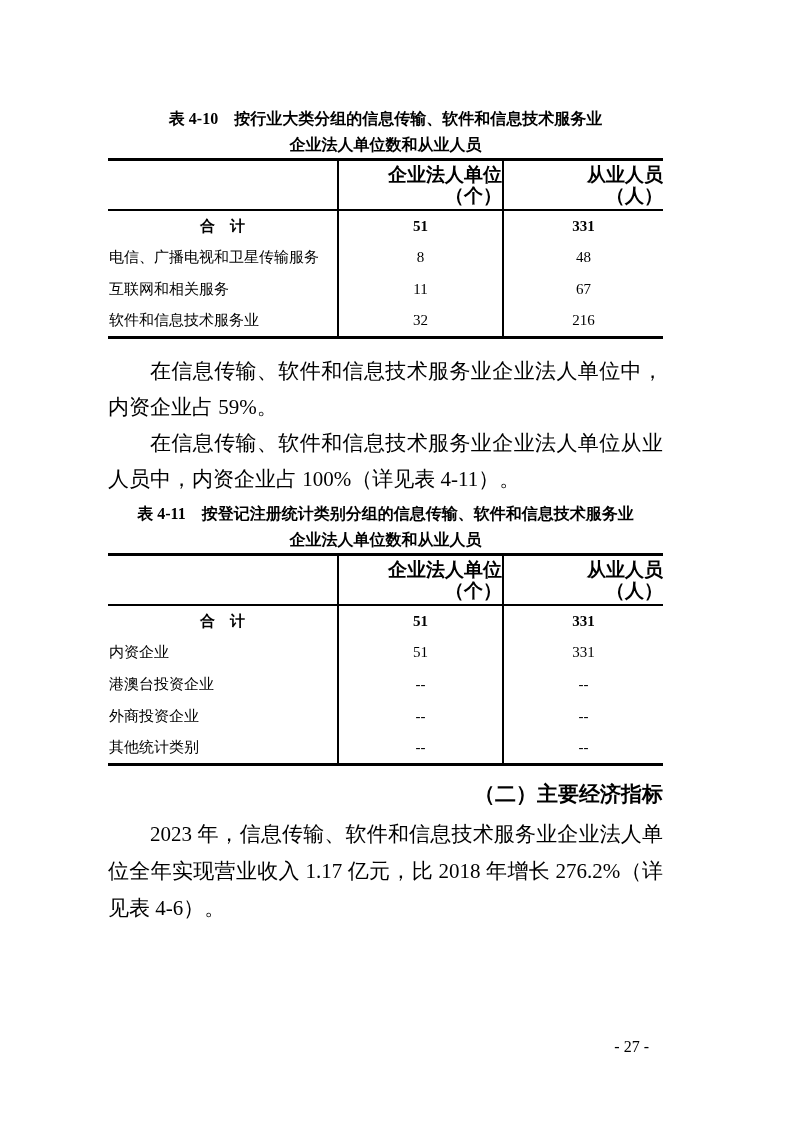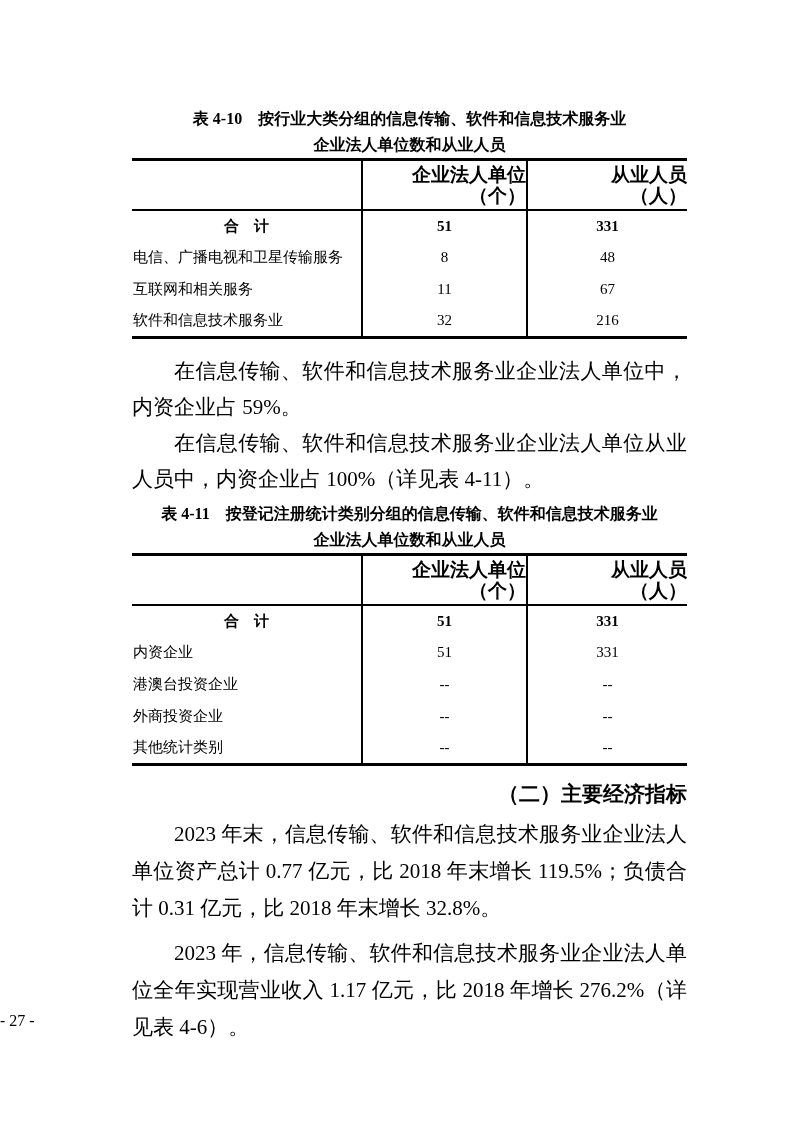--- a/index.html
+++ b/index.html
@@ -8,21 +8,21 @@
     position: relative;
     width: 793px;
     height: 1122px;
     background: #ffffff;
     color: #000000;
     font-family: "Liberation Serif", "DejaVu Serif", serif;
     overflow: hidden;
   }
   .content {
     position: absolute;
-    left: 132px;
+    left: 108px;
     top: 0;
     width: 555px;
     padding-top: 106px;
   }
   
   .table-title {
     text-align: center;
     font-weight: bold;
     font-size: 16px;
     line-height: 26px;
@@ -75,22 +75,22 @@
     text-align: right;
   }
   .para-wide { margin-top: 8px; line-height: 37px; }
   .title-block-2 { margin-top: 4px; }
   .tbl-gap { margin-top: 0; }
   
   .page-footer {
     position: absolute;
     left: 0;
     width: 649px;
-    top: 1012px;
-    text-align: left;
+    top: 1038px;
+    text-align: right;
     font-size: 16px;
   }
 </style>
 </head>
 <body>
 
 <div class="page">
   <div class="content">
 
     <div class="table-title">
@@ -193,19 +193,18 @@
         </tr>
         <tr>
           <td class="label">其他统计类别</td>
           <td class="num vline">--</td>
           <td class="num vline">--</td>
         </tr>
       </tbody>
     </table>
 
     <div class="section-heading">（二）主要经济指标</div>
-    <p class="para para-wide">2023 年末，信息传输、软件和信息技术服务业企业法人单位资产总计 0.77 亿元，比 2018 年末增长 119.5%；负债合计 0.31 亿元，比 2018 年末增长 32.8%。</p>
     <p class="para para-wide">2023 年，信息传输、软件和信息技术服务业企业法人单位全年实现营业收入 1.17 亿元，比 2018 年增长 276.2%（详见表 4-6）。</p>
 
   </div>
 
   <div class="page-footer">- 27 -</div>
 </div>
 
 </body></html>

